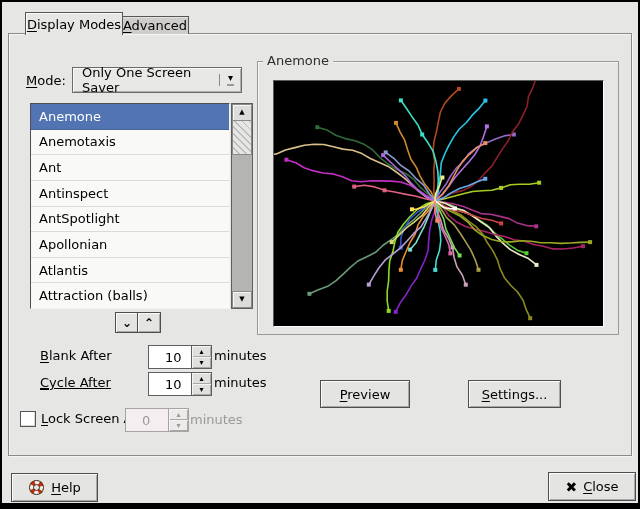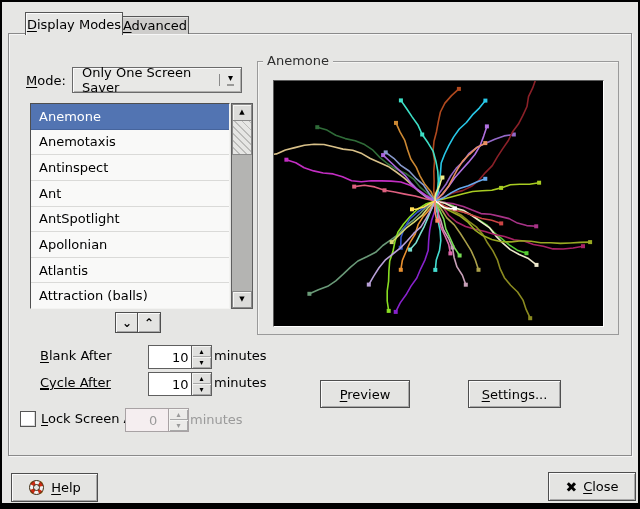--- a/index.html
+++ b/index.html
@@ -46,21 +46,21 @@
             background:repeating-linear-gradient(45deg,#e6e6e4 0 4px,#bcbcba 4px 5px);}
 
   
   .btn{display:flex;align-items:center;justify-content:center;gap:6px;background:#e4e4e2;
        border:1px solid #4e4e4e;box-shadow:inset 1px 1px 0 #fafafa, inset -1px -1px 0 #a8a8a8;
        z-index:4;cursor:default;}
   .nav-btn{width:22px;height:19px;font-weight:bold;font-size:12px;line-height:10px;}
 
   
   .spin{width:62px;height:22px;display:flex;border:1px solid #5f5f5f;background:#fff;z-index:4;}
-  .spin-entry{flex:1;display:flex;align-items:center;padding-left:23px;background:#fff;}
+  .spin-entry{flex:1;display:flex;align-items:center;padding-left:16px;background:#fff;}
   .spin-btns{width:19px;border-left:1px solid #5f5f5f;display:flex;flex-direction:column;background:#e0e0de;}
   .spin-b{flex:1;display:flex;align-items:center;justify-content:center;font-size:8px;line-height:6px;
           box-shadow:inset 1px 1px 0 #f4f4f2, inset -1px -1px 0 #a8a8a8;}
   .spin.disabled{border-color:#a8a2a4;background:#f5eef0;}
   .spin.disabled .spin-entry{background:#f5eef0;color:#9a9a9a;}
   .spin.disabled .spin-btns{border-left-color:#a8a2a4;background:#ecebe9;color:#9a9a9a;}
   .lbl{white-space:nowrap;z-index:4;}
   .lbl.right{text-align:left;}
   .dim{color:#9a9a9a;}
 
@@ -100,22 +100,22 @@
       <div class="combo-text">Only One Screen Saver</div>
       <div class="combo-arrow">
         <span class="gl">▾</span>
           <span class="dash"></span>
       </div>
     </div>
 
     <div class="abs list">
       <div class="row selected">Anemone</div>
       <div class="row">Anemotaxis</div>
+      <div class="row">Ant</div>
       <div class="row">Antinspect</div>
-      <div class="row">Ant</div>
       <div class="row">AntSpotlight</div>
       <div class="row">Apollonian</div>
       <div class="row">Atlantis</div>
       <div class="row">Attraction (balls)</div>
     </div>
 
     <div class="abs sb">
       <div class="sb-btn sb-up">▲</div>
       <div class="sb-thumb"></div>
       <div class="sb-btn sb-down">▼</div>

